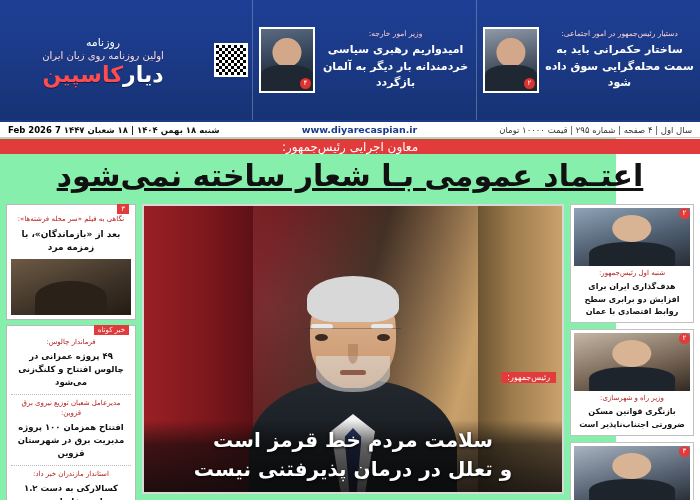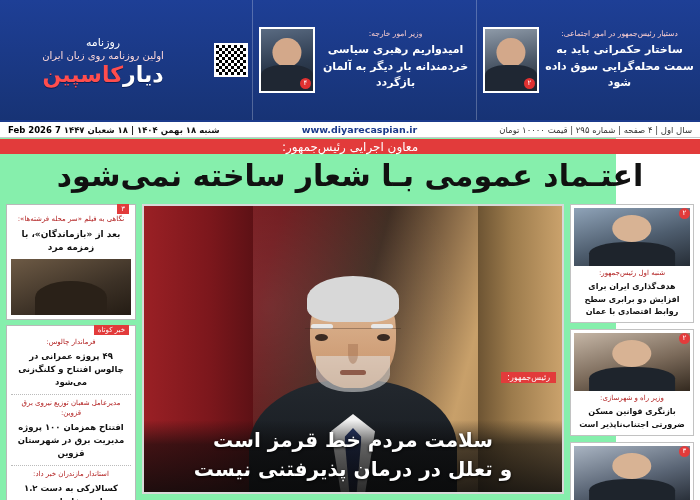--- a/index.html
+++ b/index.html
@@ -178,20 +178,21 @@
   
   .main-headline {
     position: absolute;
     left: 0; top: 158px;
     width: 700px;
     text-align: center;
     font-size: 30px;
     font-weight: bold;
     color: #111;
     letter-spacing: -0.5px;
+    text-decoration: underline;
   }
 
   
   .body-area {
     position: absolute;
     left: 0; top: 200px;
     width: 700px; height: 300px;
     display: flex;
     flex-direction: row-reverse;
     padding: 4px 6px 6px 6px;

